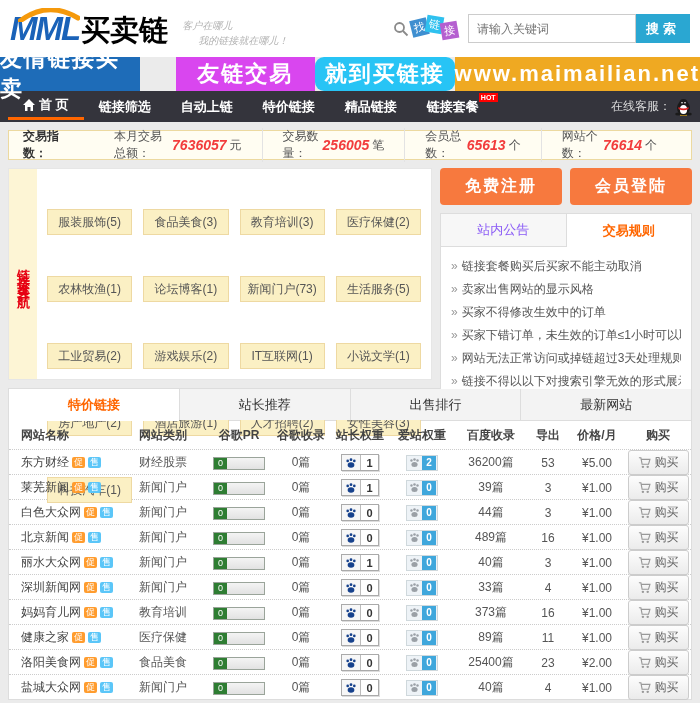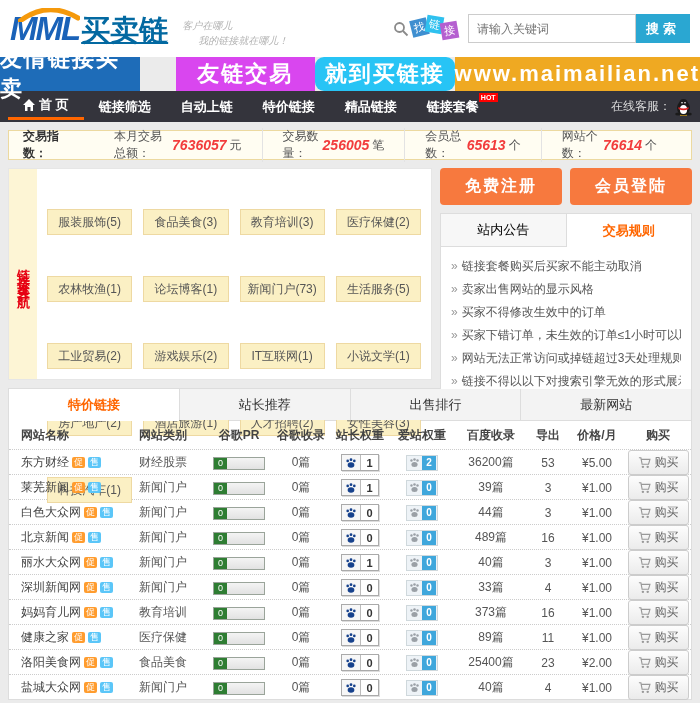--- a/index.html
+++ b/index.html
@@ -4,21 +4,21 @@
 <style>
   * { margin:0; padding:0; box-sizing:border-box; }
   html,body { width:700px; }
   body { font-family:"Liberation Sans","DejaVu Sans",sans-serif; background:#ebebeb; color:#333; height:703px; overflow:hidden; }
 
   
   .header { background:#fff; height:57px; display:flex; align-items:center; padding:0 10px; }
   .logo { display:flex; align-items:flex-end; position:relative; }
   .logo-swoosh { position:absolute; left:8px; top:-4px; }
   .logo-mml { font-size:33px; font-weight:bold; font-style:italic; color:#1a62b8; letter-spacing:-2px; line-height:1; }
-  .logo-cn { font-size:29px; font-weight:bold; color:#0369a1; line-height:1; margin-left:2px;text-decoration:underline; }
+  .logo-cn { font-size:29px; font-weight:bold; color:#000000; line-height:1; margin-left:2px; }
   .tagline { margin-left:14px; color:#b3b3b3; font-size:10px; font-style:italic; line-height:1.5; align-self:center; padding-top:8px; }
   .tagline .l2 { padding-left:16px; }
   .hd-search { margin-left:auto; display:flex; align-items:center; }
   .tiles { display:flex; margin:0 10px 0 4px; }
   .tile { width:17px; height:17px; color:#fff; font-size:11px; display:flex; align-items:center; justify-content:center; margin-left:-2px; }
   .tile.t0 { background:#3f8fd0; transform:rotate(-14deg); }
   .tile.t1 { background:#2fc1ef; transform:rotate(10deg); margin-top:-3px; }
   .tile.t2 { background:#b55fd0; transform:rotate(-10deg); margin-top:3px; }
   .search-input { width:168px; height:29px; border:1px solid #ccc; padding:0 8px; font-size:12px; color:#555; outline:none; }
   .search-btn { height:29px; width:54px; background:#2aa7d2; color:#fff; border:0; font-size:13px; font-weight:bold; letter-spacing:4px; cursor:pointer; }
@@ -49,21 +49,21 @@
   .v-title { writing-mode:vertical-lr; text-orientation:upright; color:#e60012; font-weight:bold; font-size:13px; letter-spacing:5px; }
   .cat-grid { flex:1; padding:12px 10px; display:grid; grid-template-columns:repeat(4,1fr); gap:13px 11px; align-content:start; }
   .cat-btn { background:#fbf0c4; border:1px solid #eed9a2; height:26px; font-size:12px; color:#555; display:flex; align-items:center; justify-content:center; cursor:pointer;margin-top:28px; }
 
   .right-col { width:252px; display:flex; flex-direction:column; }
   .acct-btns { display:flex; gap:8px; }
   .acct-btn { flex:1; height:37px; background:#f7793e; color:#fff; font-size:16px; font-weight:bold; border:0; border-radius:4px; cursor:pointer; letter-spacing:2px; }
   .notice-box { margin-top:8px; background:#fff; border:1px solid #ddd; flex:1; display:flex; flex-direction:column; }
   .notice-tabs { display:flex; height:33px; flex-shrink:0; }
   .notice-tab { flex:1; display:flex; align-items:center; justify-content:center; font-size:13px; cursor:pointer; }
-  .notice-tab.inactive { background:#f7f7f7; color:#000000; border-right:1px solid #ddd; border-bottom:1px solid #ddd; }
+  .notice-tab.inactive { background:#f7f7f7; color:#8b5cf6; border-right:1px solid #ddd; border-bottom:1px solid #ddd; }
   .notice-tab.active { background:#fff; color:#f60; font-weight:bold; }
   .rules { padding:8px 10px; }
   .rule { font-size:12px; color:#555; line-height:23px; white-space:nowrap; overflow:hidden; cursor:pointer; }
   .rule .mark { color:#999; margin-right:4px; }
 
   
   .table-box { margin:8px 8px 0; background:#fff; border:1px solid #ddd; }
   .tbl-tabs { display:flex; height:32px; border-bottom:1px solid #ddd; }
   .tbl-tab { flex:1; display:flex; align-items:center; justify-content:center; font-size:13px; background:#f3f3f3; color:#333; border-left:1px solid #ddd; cursor:pointer; }
   .tbl-tab:first-child { border-left:0; }

